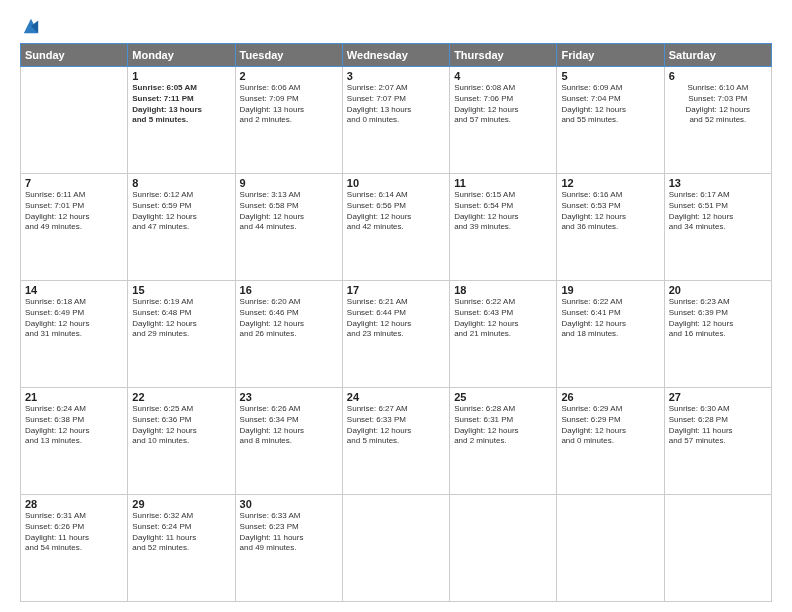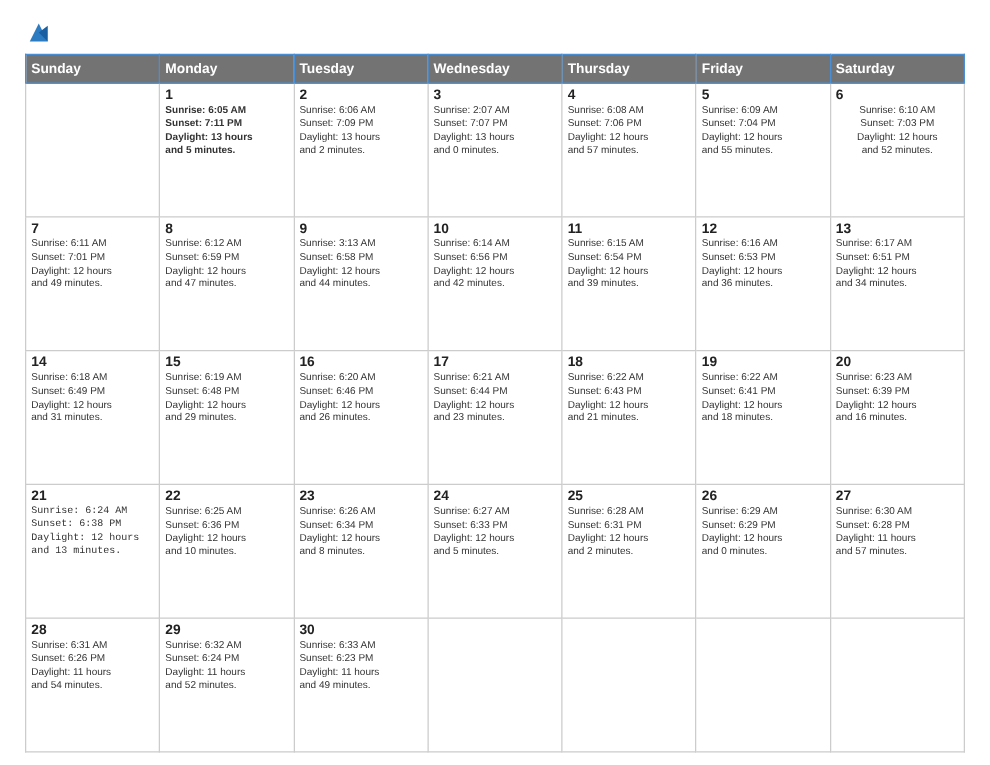--- a/index.html
+++ b/index.html
@@ -274,21 +274,21 @@
             <span class="day-num">20</span>
             <div class="cell-text" style="white-space: pre-line;">Sunrise: 6:23 AM
 Sunset: 6:39 PM
 Daylight: 12 hours
 and 16 minutes.</div>
           </td>
         </tr>
         <tr>
           <td>
             <span class="day-num">21</span>
-            <div class="cell-text" style="white-space: pre-line; font-family: Liberation Mono, monospace;">Sunrise: 6:24 AM
+            <div class="cell-text" style="white-space: pre-line;">Sunrise: 6:24 AM
 Sunset: 6:38 PM
 Daylight: 12 hours
 and 13 minutes.</div>
           </td>
           <td>
             <span class="day-num">22</span>
             <div class="cell-text" style="white-space: pre-line;">Sunrise: 6:25 AM
 Sunset: 6:36 PM
 Daylight: 12 hours
 and 10 minutes.</div>

